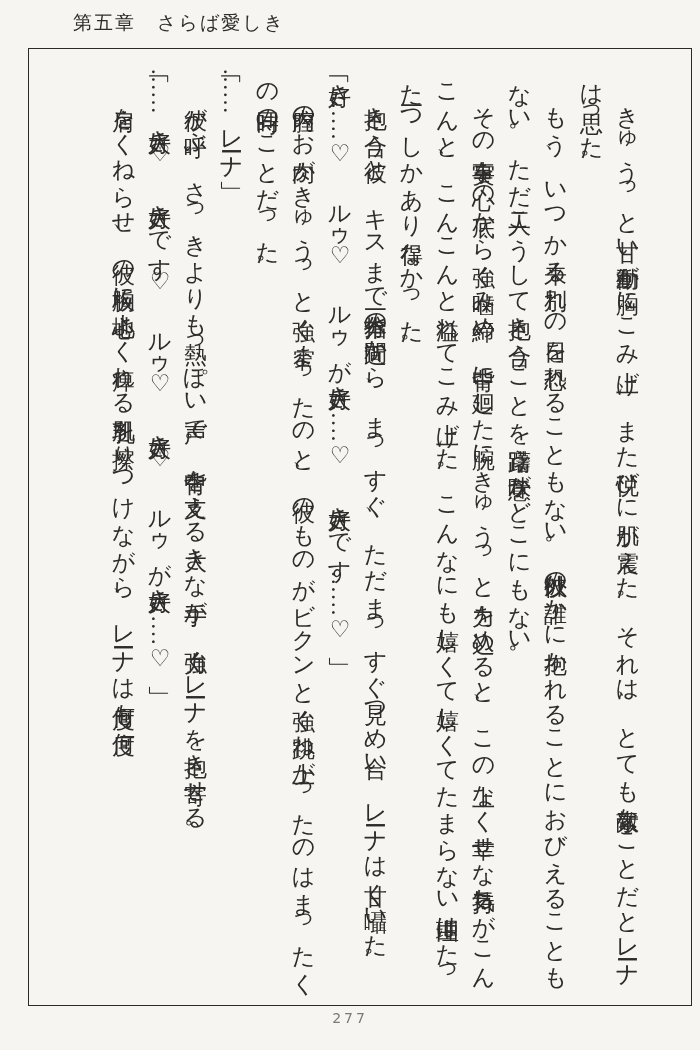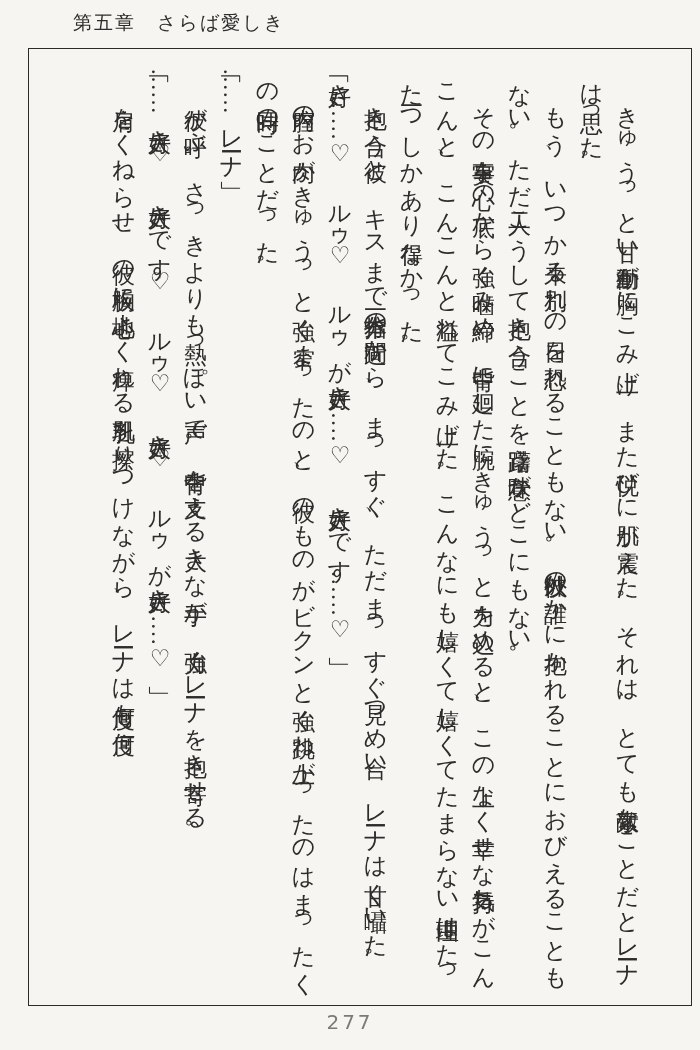--- a/index.html
+++ b/index.html
@@ -52,21 +52,21 @@
   .text-body p.indent {
     text-indent: 1em;
   }
   .folio {
     position: absolute;
     left: 0;
     width: 700px;
     top: 1010px;
     text-align: center;
     font-family: "DejaVu Sans", "Liberation Sans", sans-serif;
-    font-size: 20px;
+    font-size: 14px;
     letter-spacing: 3px;
     color: #7a7a78;
   }
 </style>
 </head>
 <body>
 
 <div class="running-head">第五章　さらば愛しき</div>
 
 <div class="page-frame"></div>

